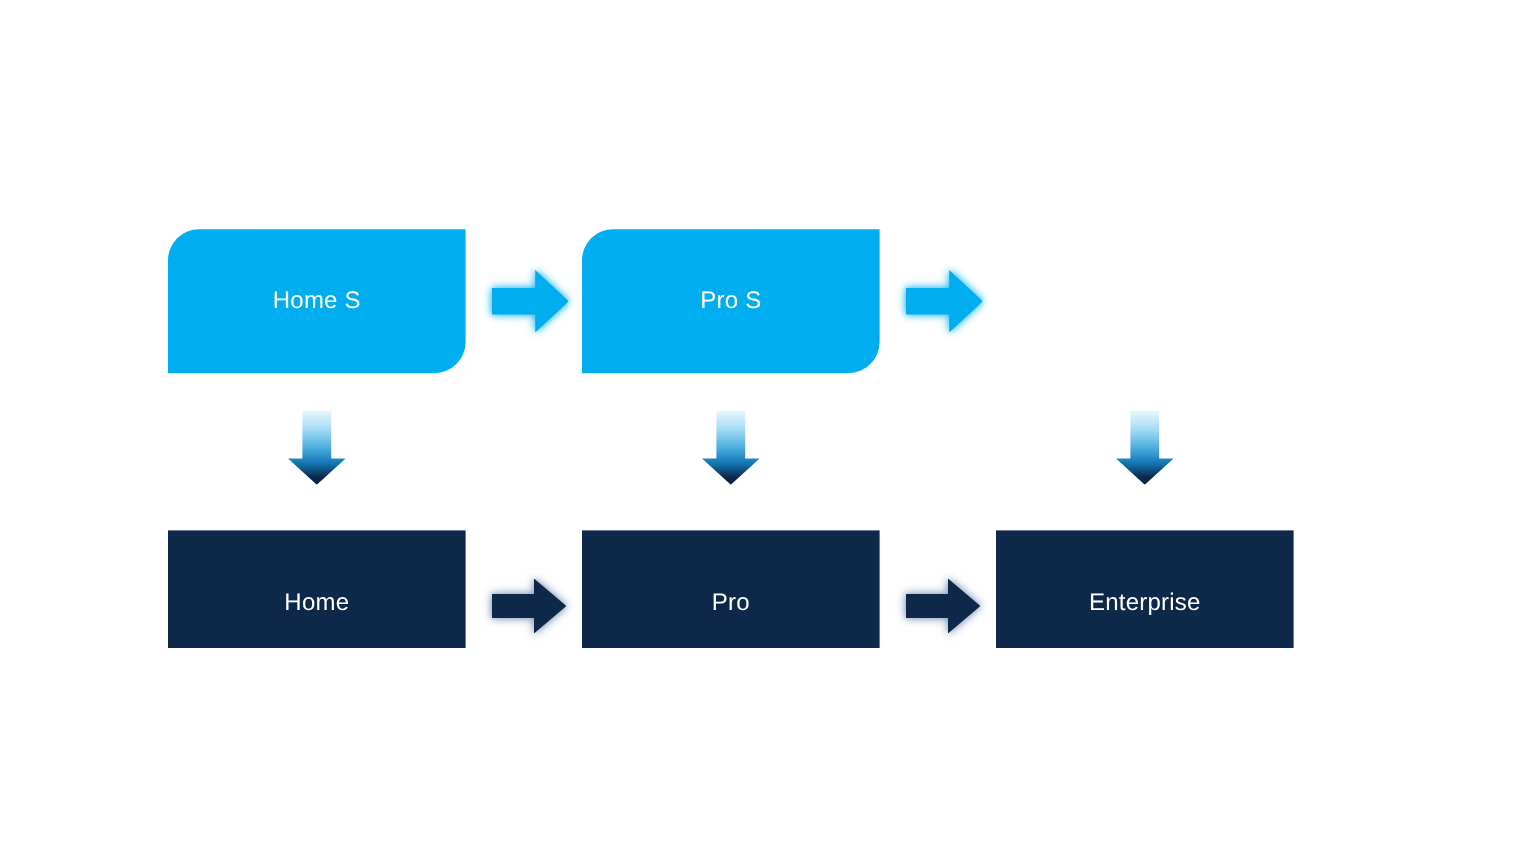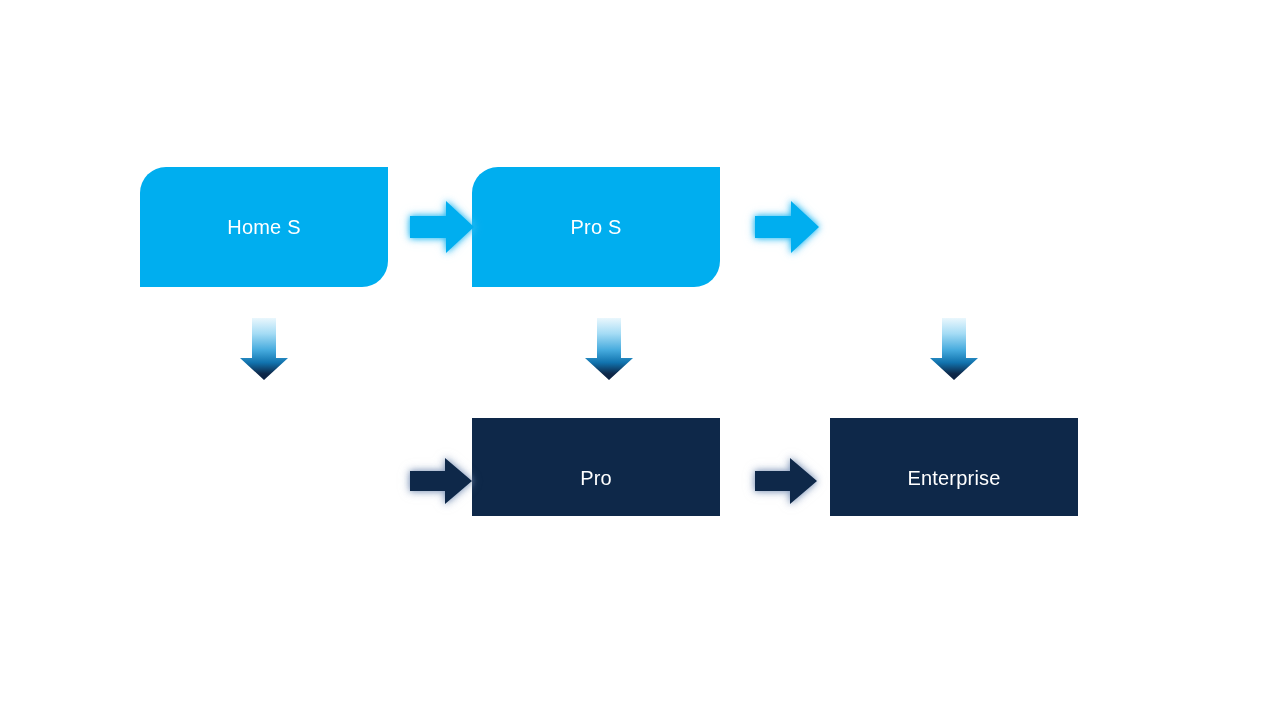--- a/index.html
+++ b/index.html
@@ -20,20 +20,21 @@
     padding: 0;
     background: #FFFFFF;
     font-family: "Liberation Sans", sans-serif;
   }
   .canvas {
     position: relative;
     width: 1280px;
     height: 516px;
     background: #FFFFFF;
     overflow: hidden;
+    margin-top: 24px;
   }
   .node {
     position: absolute;
     width: 248px;
     height: 120px;
     display: flex;
     align-items: center;
     justify-content: center;
   }
   .node .label {
@@ -48,21 +49,21 @@
     top: 167px;
     background: var(--c-top-box);
     border-radius: 26px 0 26px 0;
   }
   .node.bottom {
     top: 418px;
     background: var(--c-bottom-box);
     border-radius: 0;
   }
   .col1 { left: 140px; }
-  .col2 { left: 472px; }
+  .col2 { left: 485px; }
   .col3 { left: 830px; }
 
   
   .glow { position: absolute; }
   .glow.cyan {
     filter: drop-shadow(0 0 3px rgba(0, 174, 239, 0.85))
             drop-shadow(0 0 4px rgba(120, 210, 248, 0.65));
   }
   .glow.slate {
     filter: drop-shadow(0 0 3px rgba(122, 145, 180, 0.85))
@@ -126,20 +127,23 @@
     <div class="arrow-right-top"></div>
   </div>
   <div class="glow cyan pos-arrow-top a2">
     <div class="arrow-right-top"></div>
   </div>
 
   <div class="arrow-down d1"></div>
   <div class="arrow-down d2"></div>
   <div class="arrow-down d3"></div>
 
+  <div class="node bottom col1">
+    <span class="label">Home</span>
+  </div>
   <div class="node bottom col3">
     <span class="label">Enterprise</span>
   </div>
   <div class="node bottom col2">
     <span class="label">Pro</span>
   </div>
 
   <div class="glow slate pos-arrow-bottom a1">
     <div class="arrow-right-bottom"></div>
   </div>

